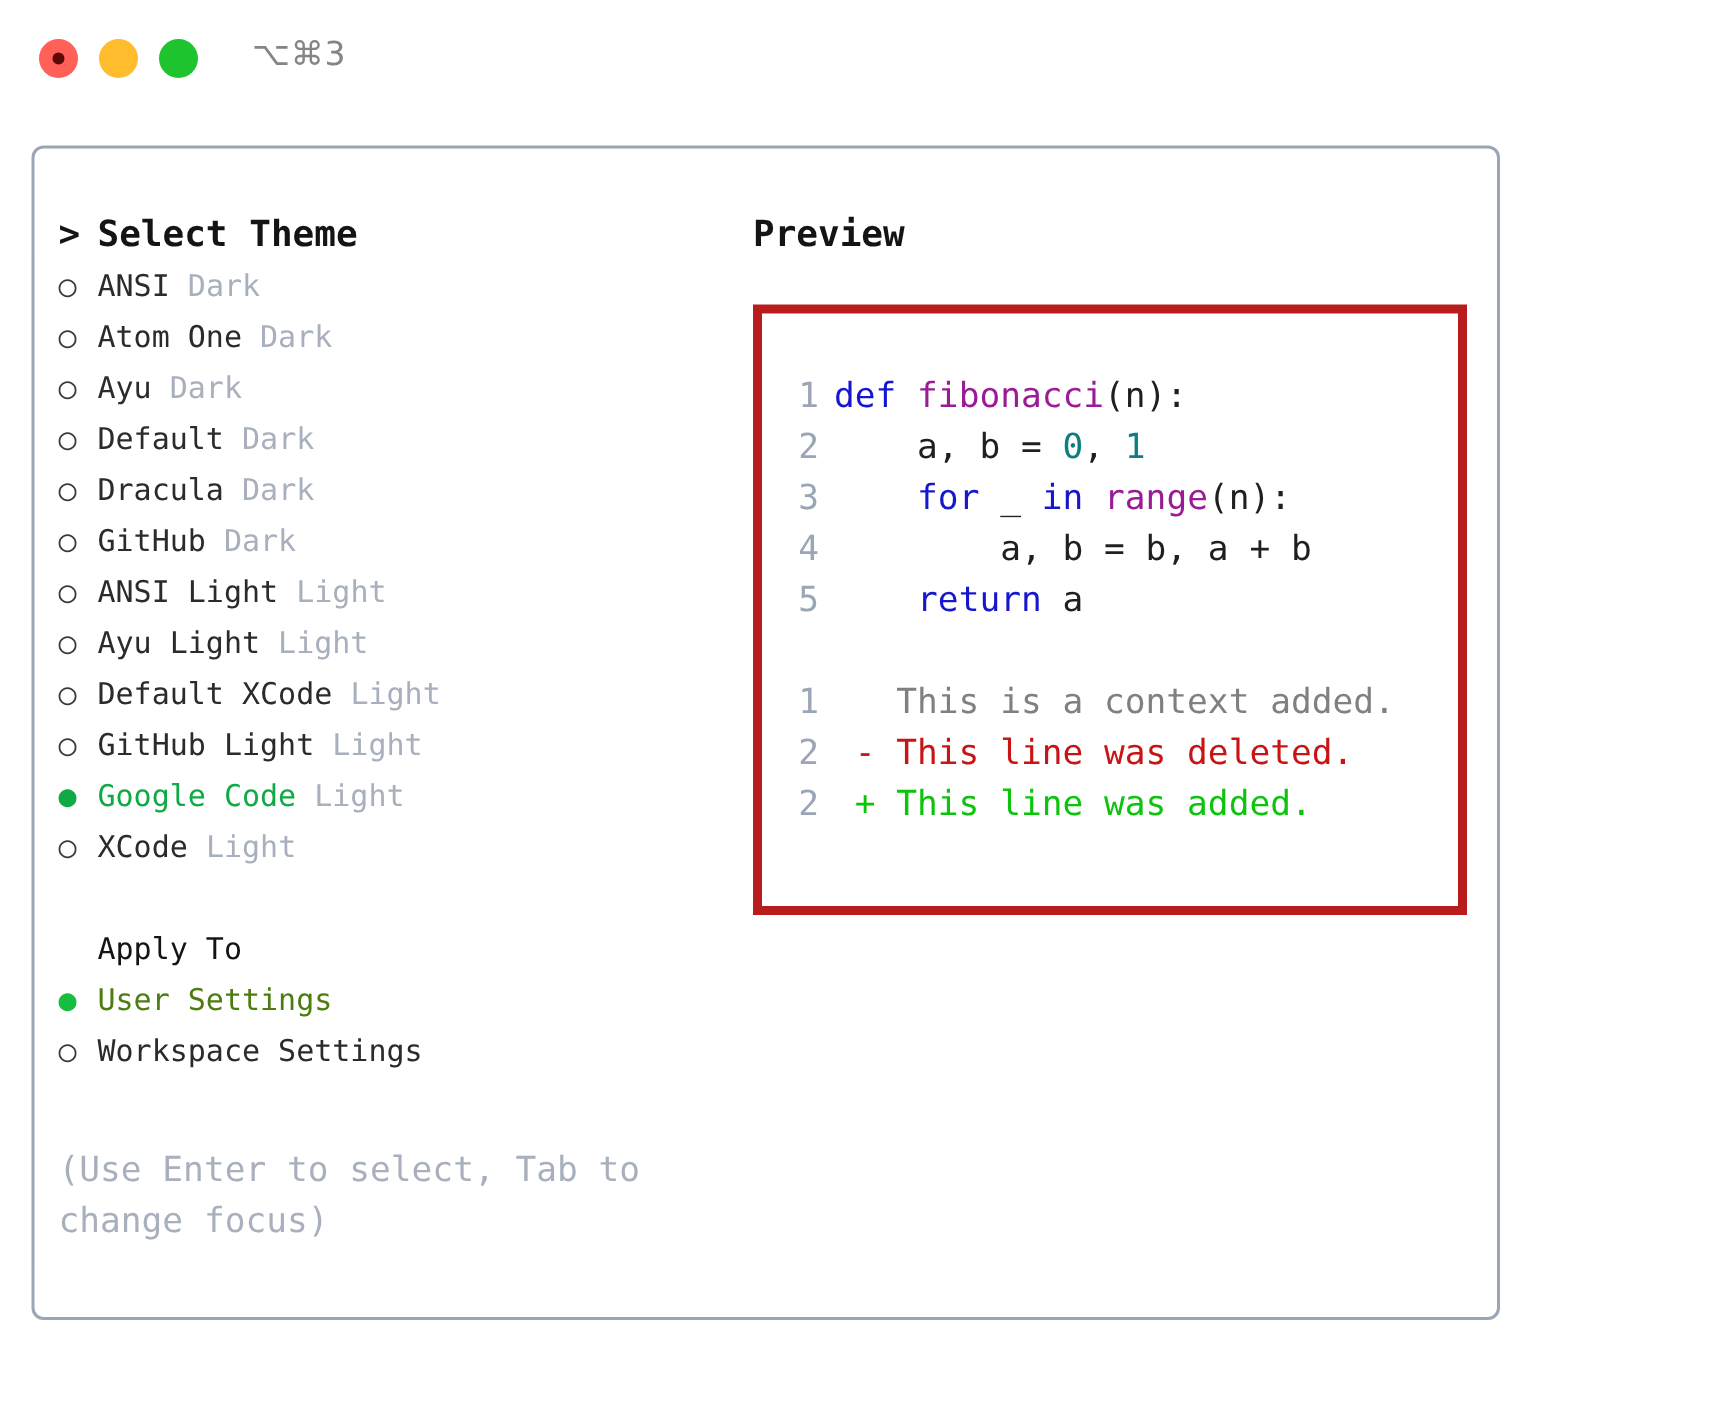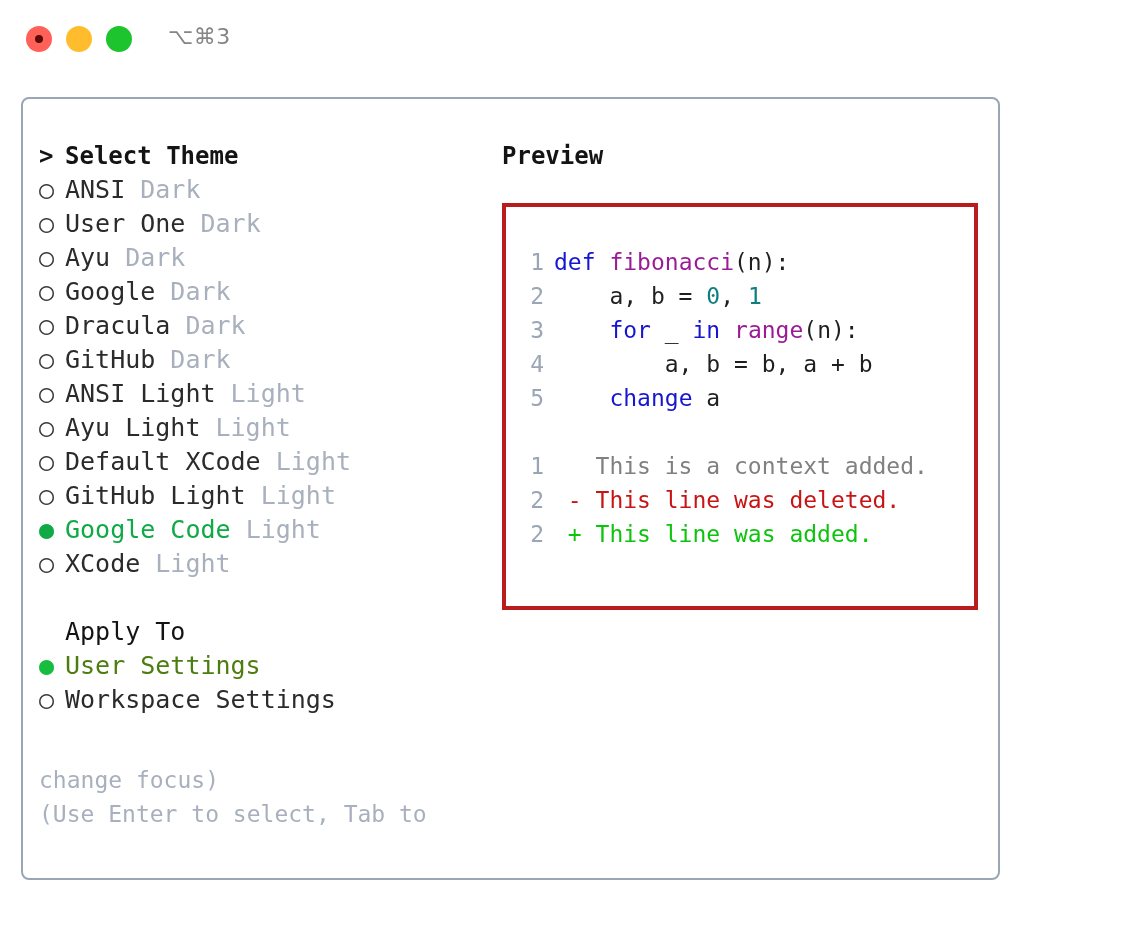--- a/index.html
+++ b/index.html
@@ -72,21 +72,21 @@
   
   #left-pane {
     position: absolute;
     left: 16px;
     top: 40px;
     width: 440px;
   }
   .row {
     height: 34px;
     line-height: 34px;
-    font-size: 25px;
+    font-size: 20px;
     white-space: nowrap;
     color: #2b2b2b;
   }
   .marker {
     display: inline-block;
     width: 26px;
     color: #3a3a3a;
   }
   .marker.sel  { color: #0faa46; }
   .marker.none { color: transparent; }
@@ -128,21 +128,21 @@
     font-weight: bold;
     color: #141414;
     line-height: 34px;
   }
   #code-box {
     position: absolute;
     left: 479px;
     top: 104px;
     width: 476px;
     height: 407px;
-    border: 4px solid #b91c1c;
+    border: 6px solid #b91c1c;
     background: #ffffff;
     box-sizing: border-box;
   }
   #code-inner {
     position: absolute;
     left: 8px;
     top: 38px;
     right: 6px;
   }
   .code-line {
@@ -185,23 +185,23 @@
   <div id="window">
 
     <div id="left-pane">
 
       <div class="row" id="heading-row">
         <span class="marker">&gt;</span><span>Select Theme</span>
       </div>
 
       <div id="theme-list">
           <div class="row"><span class="marker">○</span><span class="theme-name">ANSI</span><span class="theme-kind"> Dark</span></div>
-          <div class="row"><span class="marker">○</span><span class="theme-name">User One</span><span class="theme-kind"> Dark</span></div>
+          <div class="row"><span class="marker">○</span><span class="theme-name">Atom One</span><span class="theme-kind"> Dark</span></div>
           <div class="row"><span class="marker">○</span><span class="theme-name">Ayu</span><span class="theme-kind"> Dark</span></div>
-          <div class="row"><span class="marker">○</span><span class="theme-name">Google</span><span class="theme-kind"> Dark</span></div>
+          <div class="row"><span class="marker">○</span><span class="theme-name">Default</span><span class="theme-kind"> Dark</span></div>
           <div class="row"><span class="marker">○</span><span class="theme-name">Dracula</span><span class="theme-kind"> Dark</span></div>
           <div class="row"><span class="marker">○</span><span class="theme-name">GitHub</span><span class="theme-kind"> Dark</span></div>
           <div class="row"><span class="marker">○</span><span class="theme-name">ANSI Light</span><span class="theme-kind"> Light</span></div>
           <div class="row"><span class="marker">○</span><span class="theme-name">Ayu Light</span><span class="theme-kind"> Light</span></div>
           <div class="row"><span class="marker">○</span><span class="theme-name">Default XCode</span><span class="theme-kind"> Light</span></div>
           <div class="row"><span class="marker">○</span><span class="theme-name">GitHub Light</span><span class="theme-kind"> Light</span></div>
           <div class="row"><span class="marker sel">●</span><span class="theme-name selected">Google Code</span><span class="theme-kind"> Light</span></div>
           <div class="row"><span class="marker">○</span><span class="theme-name">XCode</span><span class="theme-kind"> Light</span></div>
         </div>
 
@@ -211,36 +211,36 @@
         <span class="marker none">○</span><span class="section-title">Apply To</span>
       </div>
 
       <div id="apply-list">
           <div class="row"><span class="marker sel" style="color: rgb(23, 189, 63);">●</span><span class="apply-name selected">User Settings</span></div>
           <div class="row"><span class="marker">○</span><span class="apply-name">Workspace Settings</span></div>
         </div>
     </div>
 
     <div id="hint">
+      <div>(Use Enter to select, Tab to</div>
       <div>change focus)</div>
-      <div>(Use Enter to select, Tab to</div>
     </div>
 
     <div id="right-pane">
       <div id="preview-title">Preview</div>
     </div>
 
     <div id="code-box">
       <div id="code-inner">
         <div id="code-block">
             <div class="code-line"><span class="lineno">1</span><span class="kw">def </span><span class="fn">fibonacci</span><span class="pl">(n):</span></div>
             <div class="code-line"><span class="lineno">2</span><span class="pl">    a, b = </span><span class="num">0</span><span class="pl">, </span><span class="num">1</span></div>
             <div class="code-line"><span class="lineno">3</span><span class="pl">    </span><span class="kw">for</span><span class="pl"> _ </span><span class="kw">in</span><span class="pl"> </span><span class="fn">range</span><span class="pl">(n):</span></div>
             <div class="code-line"><span class="lineno">4</span><span class="pl">        a, b = b, a + b</span></div>
-            <div class="code-line"><span class="lineno">5</span><span class="pl">    </span><span class="kw">change</span><span class="pl"> a</span></div>
+            <div class="code-line"><span class="lineno">5</span><span class="pl">    </span><span class="kw">return</span><span class="pl"> a</span></div>
           </div>
         <div class="blank-line"></div>
         <div id="diff-block">
             <div class="code-line"><span class="lineno">1</span><span class="diff-ctx">   This is a context added.</span></div>
             <div class="code-line"><span class="lineno">2</span><span class="diff-del"> - This line was deleted.</span></div>
             <div class="code-line"><span class="lineno">2</span><span class="diff-add"> + This line was added.</span></div>
           </div>
       </div>
     </div>
 

